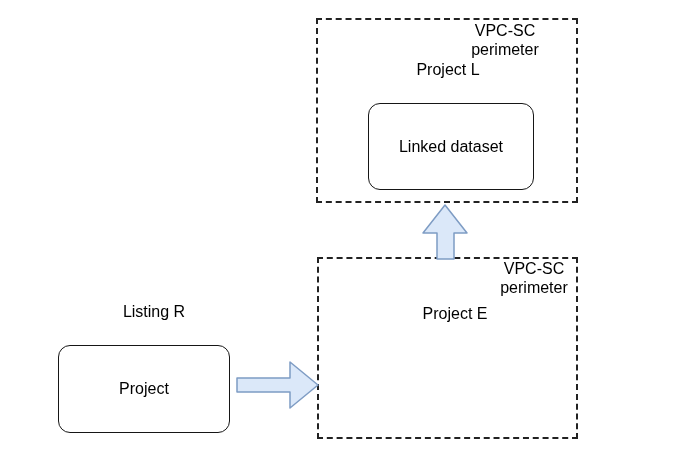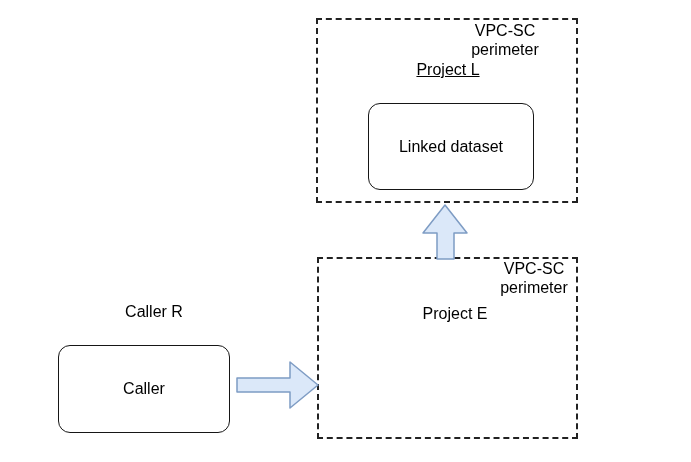--- a/index.html
+++ b/index.html
@@ -22,21 +22,21 @@
   .lbl {
     position: absolute;
     font-size: 16px;
     line-height: 19px;
     text-align: center;
     transform: translateX(-50%);
     white-space: nowrap;
   }
   .lbl-wrap { white-space: normal; width: 110px; }
   .lbl-perim-top    { left: 505px; top: 21px; }
-  .lbl-project-l    { left: 448px; top: 60px; text-decoration: underline; }
+  .lbl-project-l    { left: 448px; top: 60px; }
   .lbl-perim-bottom { left: 534px; top: 259px; }
   .lbl-project-e    { left: 455px; top: 304px; }
   .lbl-project-r    { left: 154px; top: 302px; }
   .node {
     position: absolute;
     box-sizing: border-box;
     background: #ffffff;
     border: 1.5px solid #161616;
     border-radius: 12px;
     display: flex;
@@ -69,23 +69,23 @@
   <div class="lbl lbl-wrap lbl-perim-top">VPC-SC perimeter</div>
   <div class="lbl lbl-project-l">Project L</div>
   <div class="node node-linked-dataset">
     <span>Linked dataset</span>
   </div>
 
   <div class="perimeter perimeter-bottom"></div>
   <div class="lbl lbl-wrap lbl-perim-bottom">VPC-SC perimeter</div>
   <div class="lbl lbl-project-e">Project E</div>
 
-  <div class="lbl lbl-project-r">Caller R</div>
+  <div class="lbl lbl-project-r">Listing R</div>
   <div class="node node-caller">
-    <span>Caller</span>
+    <span>Project</span>
   </div>
 
   <svg class="arrow-layer" viewBox="0 0 691 462" xmlns="http://www.w3.org/2000/svg">
     <path class="arrow-shape" d="M237,378 L290,378 L290,362 L318,385 L290,408 L290,392 L237,392 Z"></path>
     <path class="arrow-shape" d="M445,205 L467,233 L454,233 L454,259 L437,259 L437,233 L423,233 Z"></path>
   </svg>
 
 </div>
 
 </body></html>

